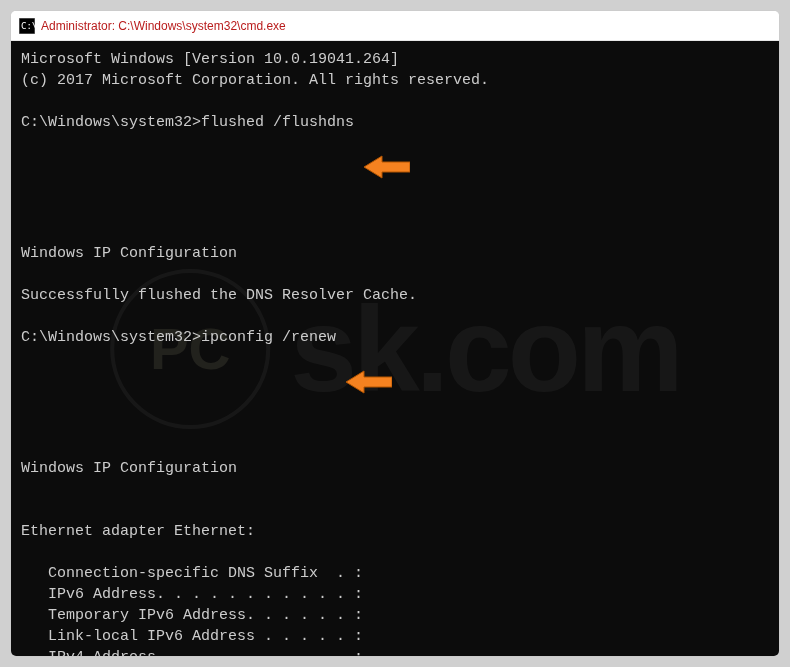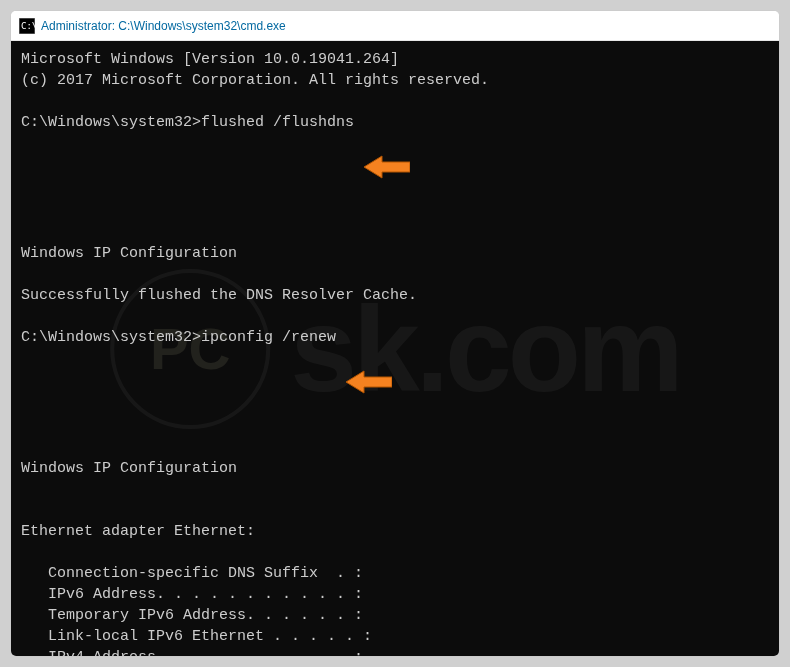--- a/index.html
+++ b/index.html
@@ -38,21 +38,21 @@
     .titlebar-icon {
       width: 16px;
       height: 16px;
       margin-right: 6px;
       display: inline-flex;
       align-items: center;
       justify-content: center;
     }
     .titlebar-text {
       font-size: 12px;
-      color: #0369a1;
+      color: #b91c1c;
     }
     .terminal {
       background: #0c0c0c;
       flex: 1;
       padding: 8px 10px;
       color: #cccccc;
       font-size: 15px;
       line-height: 1.4;
       position: relative;
       overflow: hidden;
@@ -167,18 +167,18 @@
 
       <div class="line"> </div>
       <div class="line">Windows IP Configuration</div>
       <div class="line"> </div>
       <div class="line"> </div>
       <div class="line">Ethernet adapter Ethernet:</div>
       <div class="line"> </div>
       <div class="line">   Connection-specific DNS Suffix  . :</div>
       <div class="line">   IPv6 Address. . . . . . . . . . . :</div>
       <div class="line">   Temporary IPv6 Address. . . . . . :</div>
-      <div class="line">   Link-local IPv6 Ethernet . . . . . :</div>
+      <div class="line">   Link-local IPv6 Address . . . . . :</div>
       <div class="line">   IPv4 Address. . . . . . . . . . . :</div>
 
     </div>
   </div>
 </div>
 
 </body></html>

